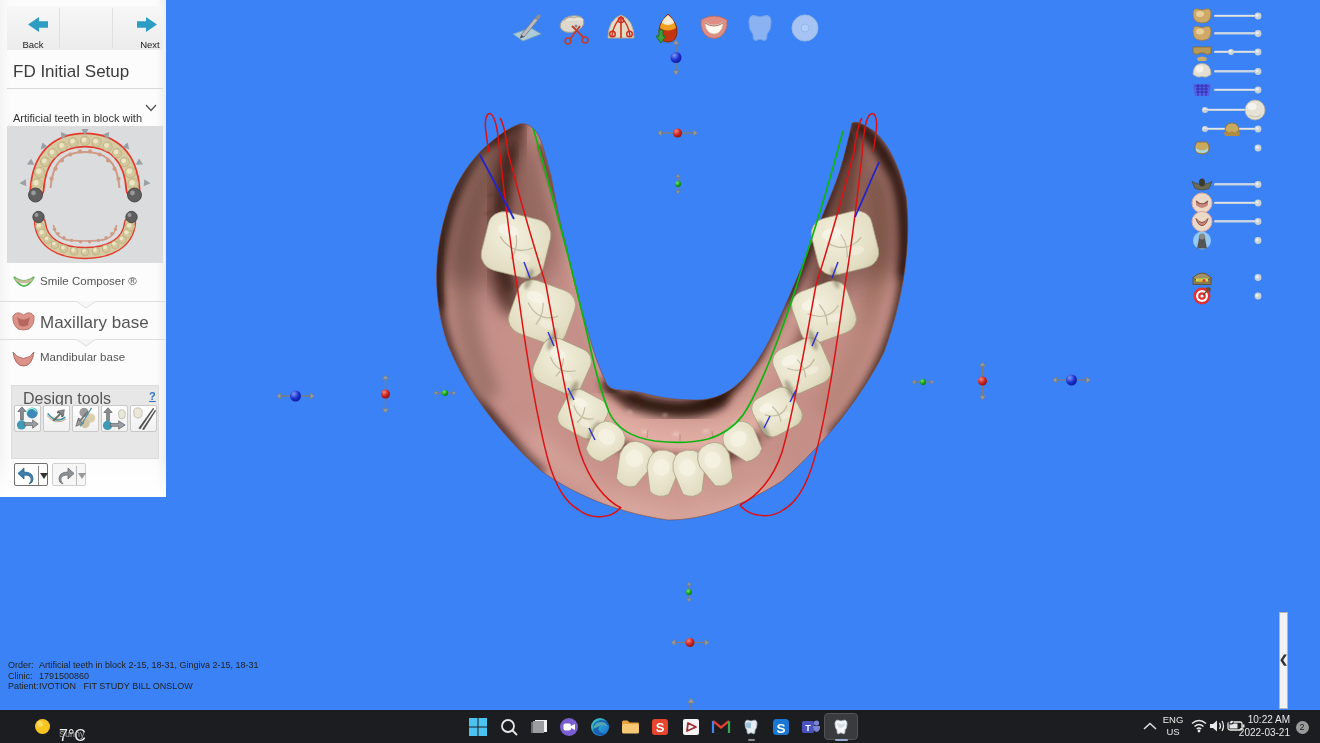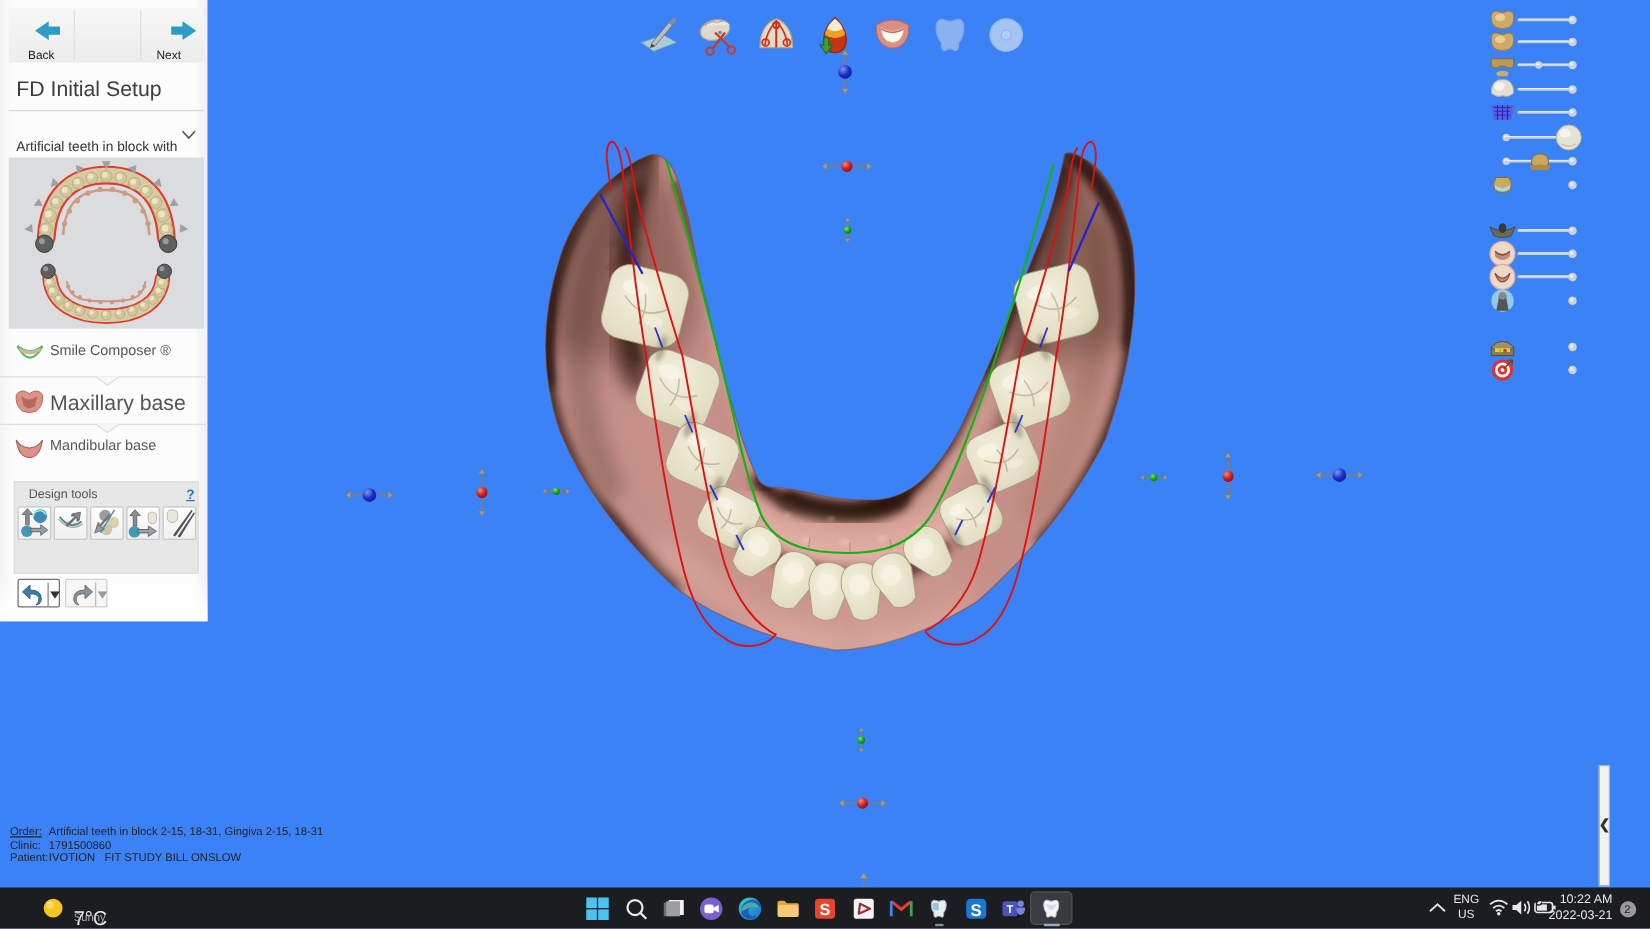--- a/index.html
+++ b/index.html
@@ -18,21 +18,21 @@
     <div class="abs" style="left:7px;top:6px;width:156px;height:44px;background:linear-gradient(180deg,#f7f7f7,#ececec);">
       <div class="abs" style="left:52px;top:2px;width:1px;height:40px;background:#e0e0e0;"></div>
       <div class="abs" style="left:105px;top:2px;width:1px;height:40px;background:#e0e0e0;"></div>
       <svg class="abs" style="left:21px;top:11px;" width="21" height="15" viewBox="0 0 21 15">
         <path d="M11 0 L11 4.2 L20 4.2 L20 10.8 L11 10.8 L11 15 L0 7.5 Z" fill="#2d9dc4"></path>
       </svg>
       <div class="abs" style="left:0px;top:33px;width:52px;text-align:center;font-size:9.5px;color:#222;">Back</div>
       <svg class="abs" style="left:129px;top:11px;" width="21" height="15" viewBox="0 0 21 15">
         <path d="M10 0 L10 4.2 L1 4.2 L1 10.8 L10 10.8 L10 15 L21 7.5 Z" fill="#2d9dc4"></path>
       </svg>
-      <div class="abs" style="left:102px;top:33px;width:52px;text-align:center;font-size:9.5px;color:#222;">Next</div>
+      <div class="abs" style="left:117px;top:33px;width:52px;text-align:center;font-size:9.5px;color:#222;">Next</div>
     </div>
 
     <div class="abs" style="left:13px;top:62px;font-size:17px;color:#3c3c3c;">FD Initial Setup</div>
     <div class="abs" style="left:7px;top:88px;width:156px;height:1px;background:#d8d8d8;"></div>
 
     <div class="abs" style="left:13px;top:111px;width:130px;font-size:11px;line-height:14px;color:#333;">Artificial teeth in block with gingiva 2-15</div>
     <svg class="abs" style="left:145px;top:104px;" width="12" height="8" viewBox="0 0 12 8">
       <path d="M1 1 L6 6.5 L11 1" stroke="#555" stroke-width="1.3" fill="none"></path>
     </svg>
 
@@ -177,21 +177,21 @@
         <path d="M0 0 L10 7 L20 0" fill="#f5f5f5" stroke="#ddd" stroke-width="1"></path>
       </svg>
     <div class="abs" style="left:0;top:340px;width:166px;height:38px;">
       <svg class="abs" style="left:12px;top:10px;" width="23" height="18" viewBox="0 0 23 18">
         <path d="M1 2 Q3 16 11.5 16 Q20 16 22 2 Q18 8 13 8 Q11.5 9 10 8 Q5 8 1 2Z" fill="#dd9289" stroke="#a85f55" stroke-width="0.9"></path>
       </svg>
       <div class="abs" style="left:40px;top:11px;font-size:11.5px;color:#555;">Mandibular base</div>
     </div>
 
     <div class="abs" style="left:11px;top:385px;width:148px;height:74px;background:#e7e7e7;border:1px solid #dcdcdc;">
-      <div class="abs" style="left:11px;top:4px;font-size:10px;color:#555;">Design tools</div>
+      <div class="abs" style="left:11px;top:4px;font-size:16px;color:#555;">Design tools</div>
       <a class="abs" style="left:137px;top:4px;font-size:11px;color:#2f6fc4;text-decoration:underline;font-weight:bold;">?</a>
       <div id="dtbtns" class="abs" style="left:2px;top:19px;">
           <div class="abs" style="left:0px;top:0;width:27px;height:27px;background:linear-gradient(180deg,#fefefe,#f0f0f0);border:1px solid #c9c9c9;border-radius:2px;"><svg width="25" height="25" viewBox="0 0 27 27">
               <circle cx="18.5" cy="7.5" r="6" fill="#3f89b8"></circle>
               <path d="M12.5 8 A5.5 5.5 0 0 1 23 6" fill="none" stroke="#9fd" stroke-width="1.2"></path>
       <path d="M7 14 L7 5 L4 5 L8.5 0 L13 5 L10 5 L10 14 Z" fill="#8a8f94" stroke="#555" stroke-width="0.7" transform="translate(-1,1)"></path>
       <circle cx="7" cy="20.5" r="5" fill="#3f9ab8"></circle>
               <path d="M10 18 L19 18 L19 15 L25 19.5 L19 24 L19 21 L10 21 Z" fill="#9aa0a6" stroke="#555" stroke-width="0.7"></path>
             </svg></div>
           <div class="abs" style="left:29px;top:0;width:27px;height:27px;background:linear-gradient(180deg,#fefefe,#f0f0f0);border:1px solid #c9c9c9;border-radius:2px;"><svg width="25" height="25" viewBox="0 0 27 27">
@@ -237,21 +237,21 @@
           </svg>
       <div class="abs" style="left:23px;top:2px;width:1px;height:19px;background:#bbb;"></div>
       <svg width="8" height="6" viewBox="0 0 8 6" style="position:absolute;left:25px;top:9px;">
             <path d="M0 0 L8 0 L4 6Z" fill="#999"></path>
           </svg>
     </div>
       </div>
   </div>
 
   <div class="abs" style="left:8px;top:660px;font-size:9px;color:#222;line-height:10.5px;">
-    <div><span style="display:inline-block;width:31px;text-decoration:underline;">Order:</span>Artificial teeth in block 2-15, 18-31, Gingiva 2-15, 18-31</div>
+    <div><span style="display:inline-block;width:31px;">Order:</span>Artificial teeth in block 2-15, 18-31, Gingiva 2-15, 18-31</div>
     <div><span style="display:inline-block;width:31px;">Clinic:</span>1791500860</div>
     <div><span style="display:inline-block;width:31px;">Patient:</span>IVOTION&nbsp;&nbsp;&nbsp;FIT STUDY BILL ONSLOW</div>
   </div>
 
   <div id="toptools" class="abs" style="left:0;top:0;">
       <svg class="abs" style="left:511px;top:12px;" width="34" height="34" viewBox="0 0 34 34">
         <path d="M2 22 L20 16 L30 22 L12 29 Z" fill="#aecbd8" stroke="#7ba3b5" stroke-width="0.8"></path>
       <path d="M10 23 L24 6 L27 8 L13 25 Z" fill="#b9bdc1" stroke="#777" stroke-width="0.8"></path>
       <path d="M24 6 L28 2 L30 4 L27 8 Z" fill="#8b9096"></path>
         <path d="M10 23 L13 25 L9 26.5 Z" fill="#4a4a4a"></path>

